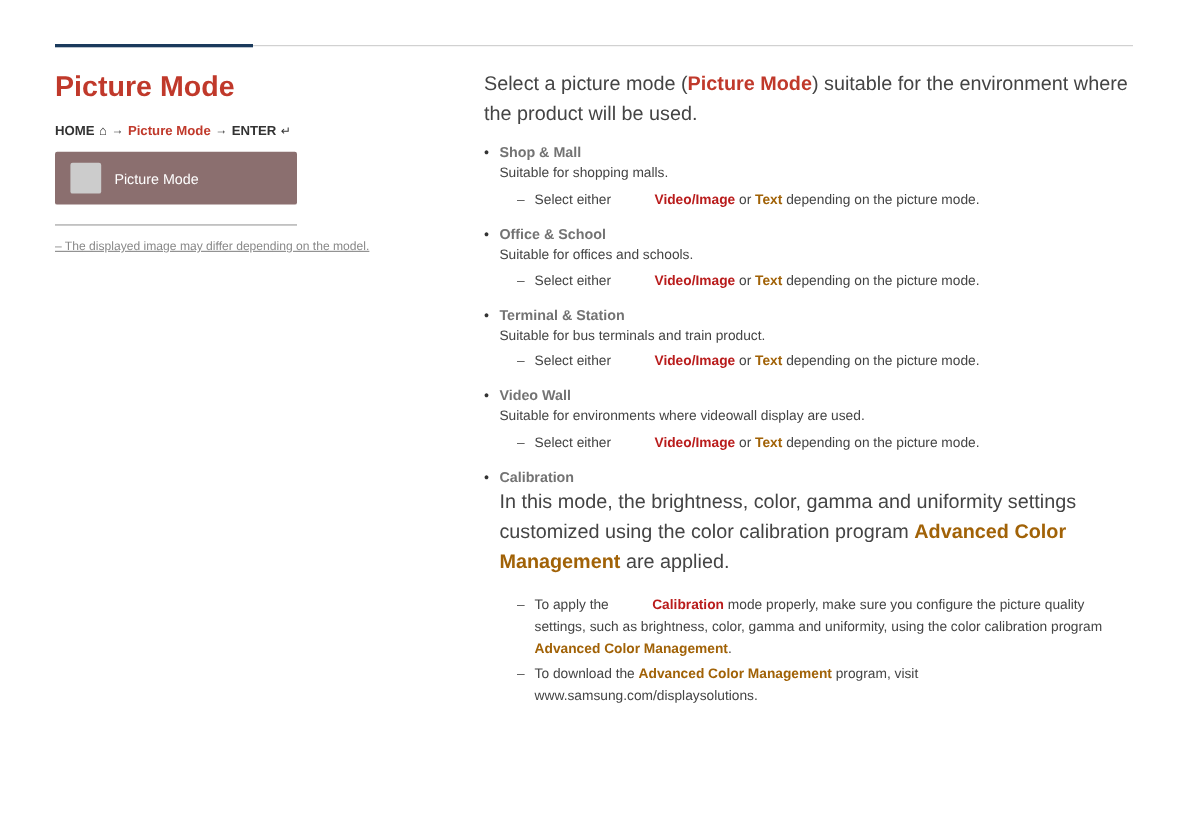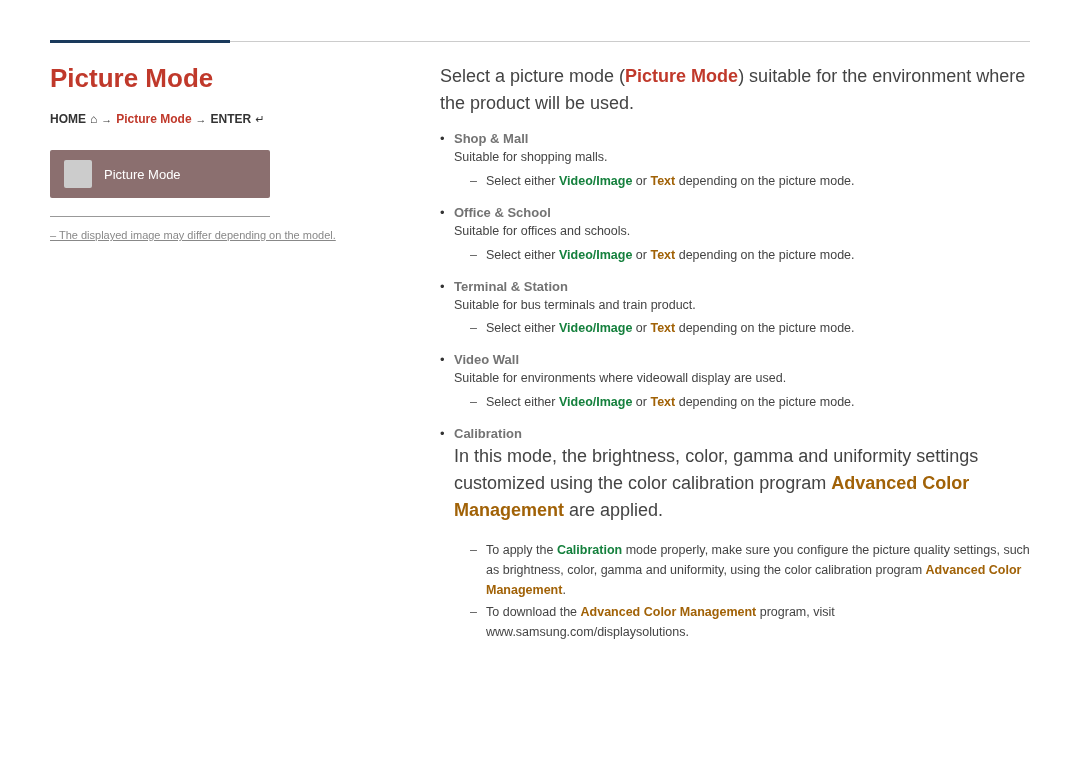--- a/index.html
+++ b/index.html
@@ -57,21 +57,21 @@
       font-weight: bold;
       color: #c0392b;
       margin-bottom: 18px;
     }
 
     .breadcrumb-line {
       display: flex;
       align-items: center;
       font-size: 12px;
       color: #333;
-      margin-bottom: 24px;
+      margin-bottom: 12px;
       gap: 4px;
     }
 
     .breadcrumb-home {
       font-weight: bold;
       color: #333;
     }
 
     .breadcrumb-home-icon {
       font-size: 12px;
@@ -198,22 +198,23 @@
     }
 
     .sub-list li::before {
       content: '–';
       position: absolute;
       left: 0;
       color: #555;
     }
 
     .bold-orange {
-      color: #15803d;
-      font-weight: bold;
+      color: #b91c1c;
+      font-weight: bold;
+      margin-left: 36px;
     }
 
     .bold-text {
       font-weight: bold;
       color: #a16207;
     }
 
     .calibration-body {
       font-size: 18px;
       color: #444;

